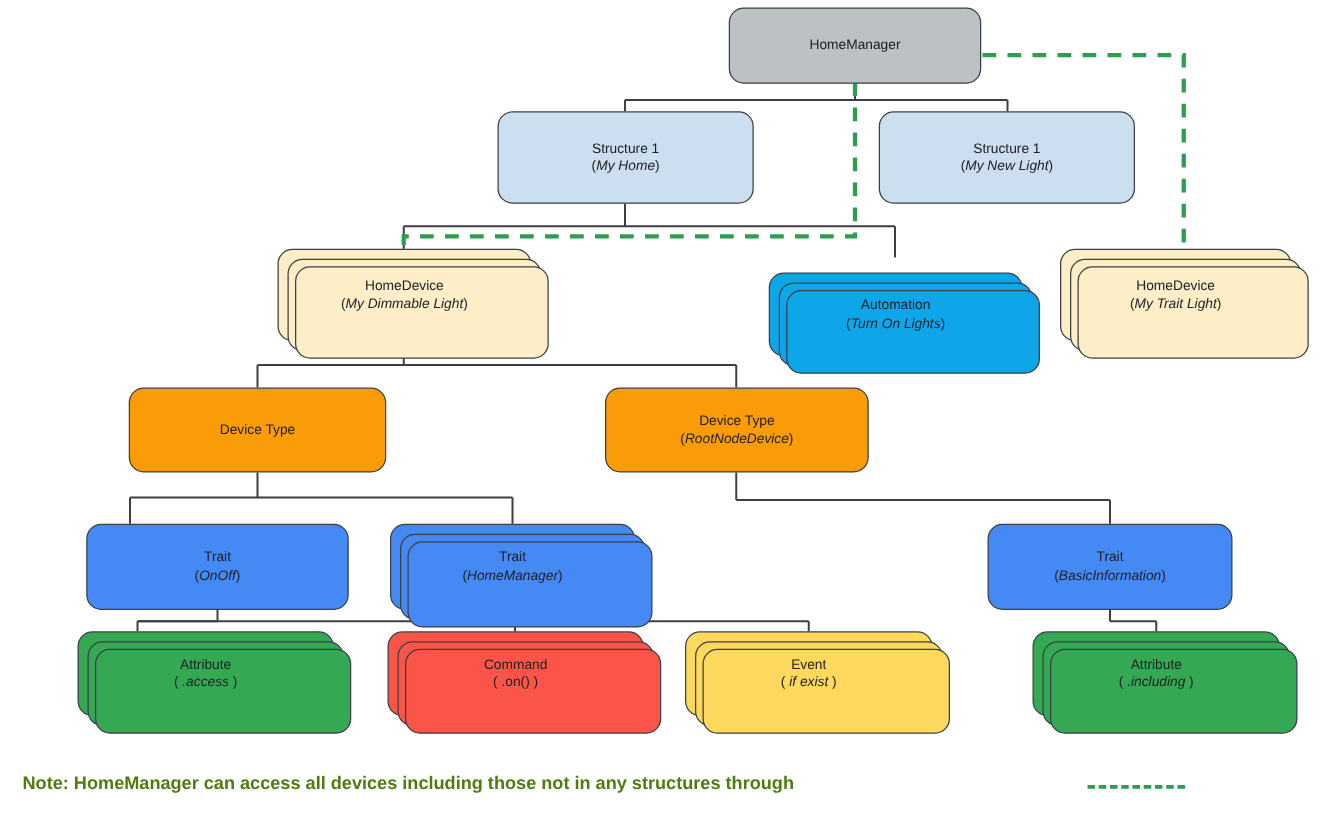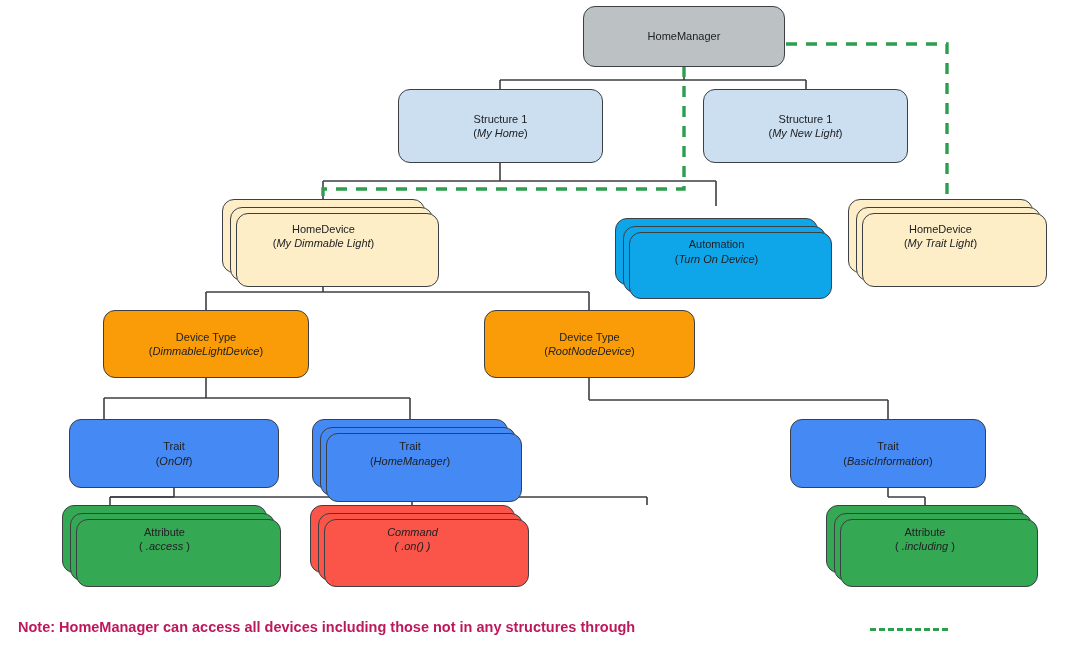--- a/index.html
+++ b/index.html
@@ -34,21 +34,21 @@
     content:"";position:absolute;left:0;top:0;width:100%;height:100%;
     border:1.6px solid #3c3f43;border-radius:12px;background:inherit;
     z-index:-1;
   }
   .stack::before{transform:translate(7px,7px);}
   .stack::after{transform:translate(13px,13px);}
   .stack{background-clip:padding-box;}
 
   .legend-note{
     position:absolute;left:18px;top:619px;
-    font-size:14.5px;font-weight:bold;color:#be185d;white-space:nowrap;
+    font-size:14.5px;font-weight:bold;color:#4d7c0f;white-space:nowrap;
   }
   .legend-dash{
     position:absolute;left:870px;top:628px;width:78px;height:0;
     border-top:3.5px dashed #2d9e4f;
   }
 </style>
 </head>
 <body>
 
 <div id="stage">
@@ -94,31 +94,30 @@
     <span class="l2">(<em>My New Light</em>)</span>
   </div>
 
   <div class="node stack" style="left: 222px; top: 199px; width: 203px; height: 74px; background: rgb(253, 238, 200); border-color: rgb(60, 63, 67);">
     <span class="l1">HomeDevice</span>
     <span class="l2">(<em>My Dimmable Light</em>)</span>
   </div>
 
   <div class="node stack" style="left: 615px; top: 206px; width: 203px; height: 67px; background: #0ea5e9; border-color: rgb(60, 63, 67); margin-top: 12px;">
     <span class="l1">Automation</span>
-    <span class="l2">(<em>Turn On Device</em>)</span>
+    <span class="l2">(<em>Turn On Lights</em>)</span>
   </div>
 
   <div class="node stack" style="left: 848px; top: 199px; width: 185px; height: 74px; background: rgb(253, 238, 200); border-color: rgb(60, 63, 67);">
     <span class="l1">HomeDevice</span>
     <span class="l2">(<em>My Trait Light</em>)</span>
   </div>
 
   <div class="node" style="left: 103px; top: 310px; width: 206px; height: 68px; background: rgb(249, 156, 7); border-color: rgb(60, 63, 67);">
     <span class="l1">Device Type</span>
-    <span class="l2">(<em>DimmableLightDevice</em>)</span>
   </div>
 
   <div class="node" style="left: 484px; top: 310px; width: 211px; height: 68px; background: rgb(249, 156, 7); border-color: rgb(60, 63, 67);">
     <span class="l1">Device Type</span>
     <span class="l2">(<em>RootNodeDevice</em>)</span>
   </div>
 
   <div class="node" style="left: 69px; top: 419px; width: 210px; height: 69px; background: rgb(69, 137, 245); border-color: rgb(60, 63, 67);">
     <span class="l1">Trait</span>
     <span class="l2">(<em>OnOff</em>)</span>
@@ -132,25 +131,29 @@
   <div class="node" style="left: 790px; top: 419px; width: 196px; height: 69px; background: rgb(69, 137, 245); border-color: rgb(60, 63, 67);">
     <span class="l1">Trait</span>
     <span class="l2">(<em>BasicInformation</em>)</span>
   </div>
 
   <div class="node stack" style="left: 62px; top: 505px; width: 205px; height: 68px; background: rgb(52, 168, 83); border-color: rgb(60, 63, 67);">
     <span class="l1">Attribute</span>
     <span class="l2">(&nbsp;<em>.access</em>&nbsp;)</span>
   </div>
 
-  <div class="node stack" style="left: 310px; top: 505px; width: 205px; height: 68px; background: rgb(251, 84, 72); border-color: rgb(60, 63, 67); font-style: italic;">
+  <div class="node stack" style="left: 310px; top: 505px; width: 205px; height: 68px; background: rgb(251, 84, 72); border-color: rgb(60, 63, 67);">
     <span class="l1">Command</span>
     <span class="l2">(&nbsp;<span>.on()</span>&nbsp;)</span>
   </div>
 
+  <div class="node stack" style="left: 548px; top: 505px; width: 198px; height: 68px; background: rgb(255, 217, 94); border-color: rgb(60, 63, 67);">
+    <span class="l1">Event</span>
+    <span class="l2">(&nbsp;<em>if exist</em>&nbsp;)</span>
+  </div>
 
   <div class="node stack" style="left: 826px; top: 505px; width: 198px; height: 68px; background: rgb(52, 168, 83); border-color: rgb(60, 63, 67);">
     <span class="l1">Attribute</span>
     <span class="l2">(&nbsp;<em>.including</em>&nbsp;)</span>
   </div>
 
   <div class="legend-note">Note: HomeManager can access all devices including those not in any structures through</div>
   <div class="legend-dash" style="border-top-color: rgb(45, 158, 79);"></div>
 
 </div>

